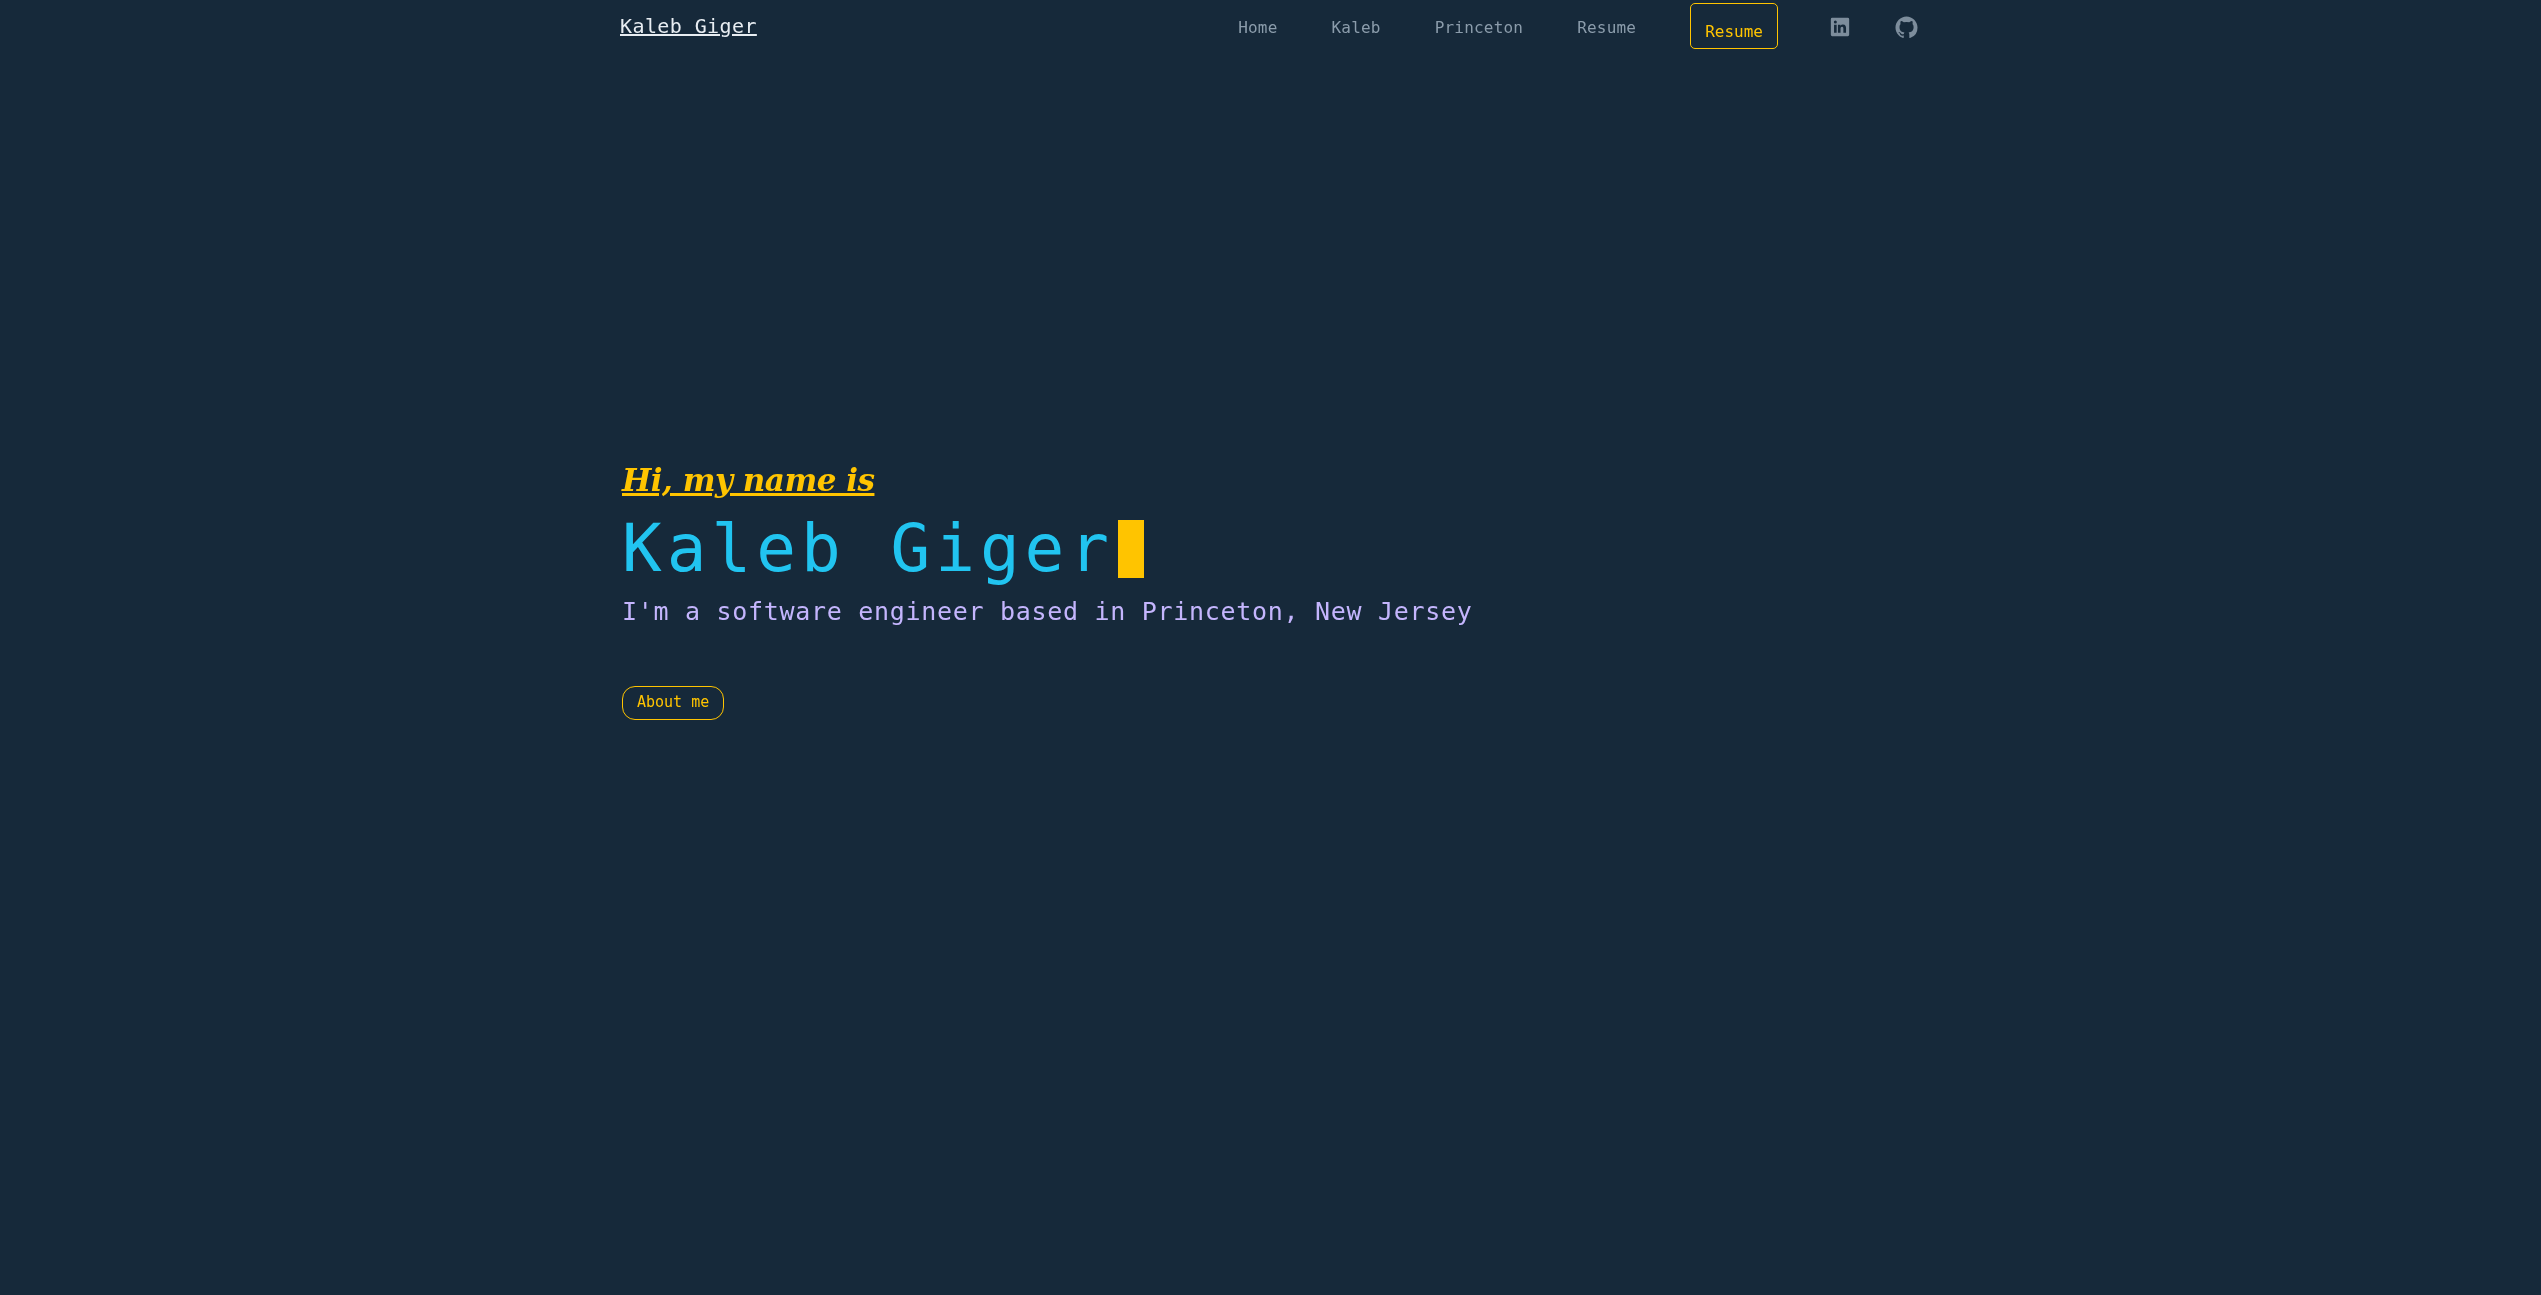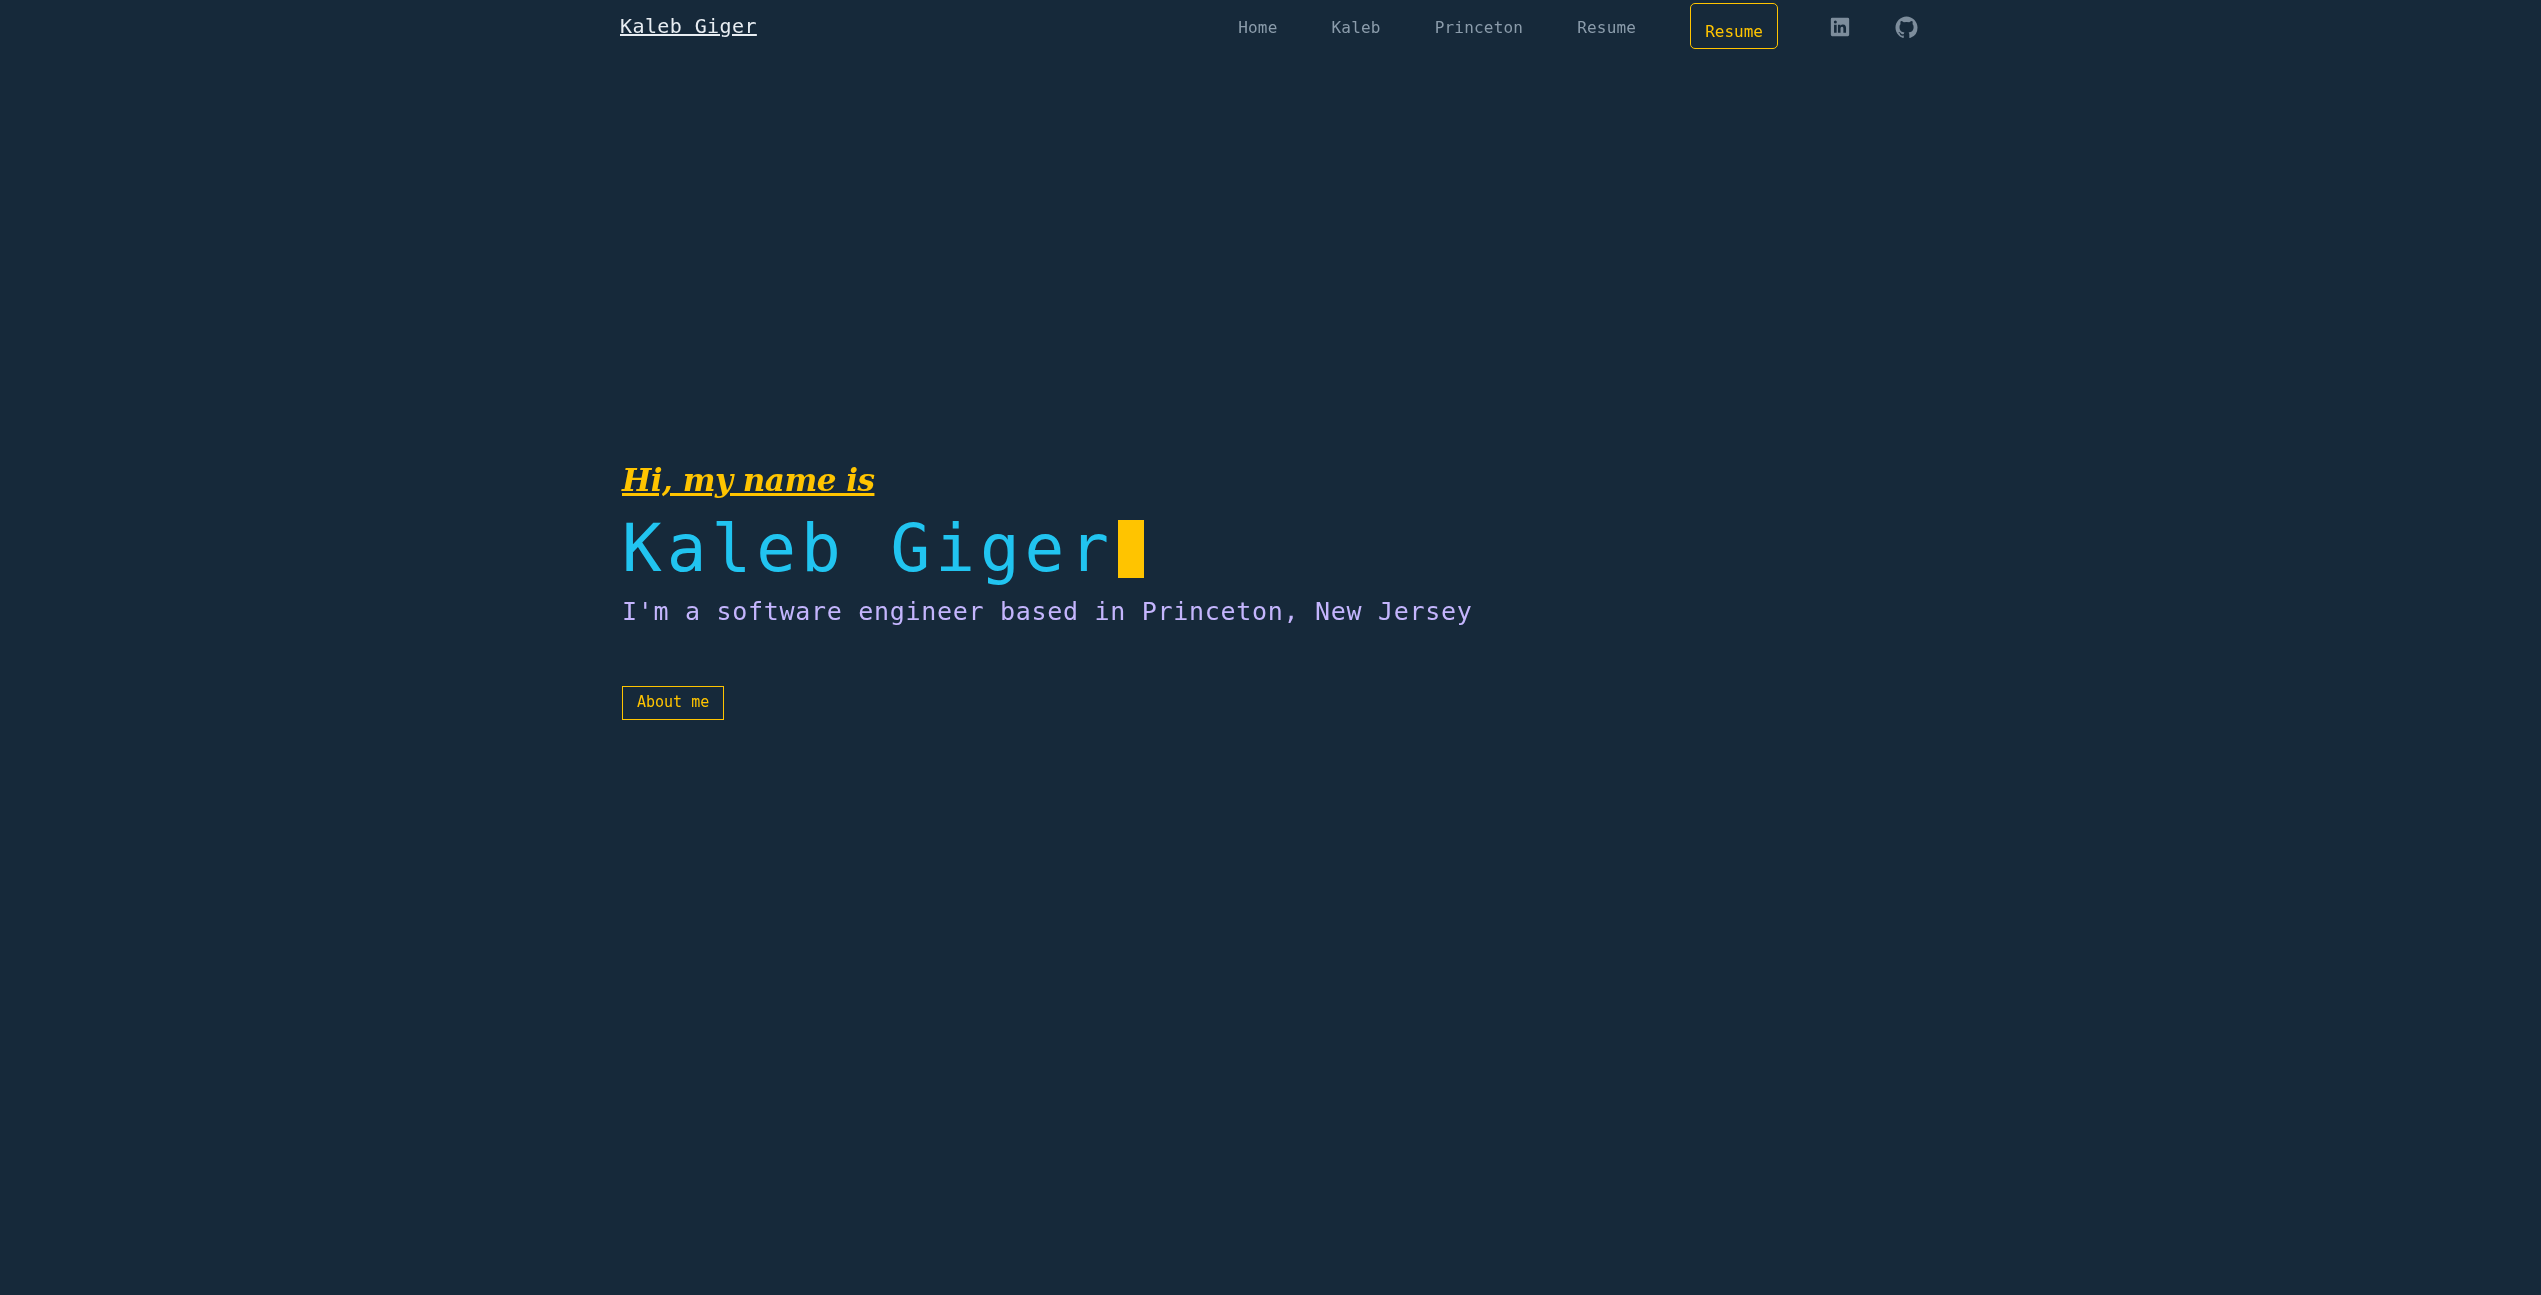--- a/index.html
+++ b/index.html
@@ -143,21 +143,21 @@
     margin-top: 14px;
   }
 
   .about-btn {
     display: inline-block;
     font-family: "DejaVu Sans Mono", monospace;
     font-size: 15px;
     color: #ffc400;
     background: transparent;
     border: 1.5px solid #ffc400;
-    border-radius: 0;
+    border-radius: 13px;
     padding: 8px 14px 9px;
     margin-top: 62px;
     cursor: pointer;
     line-height: 1;
     white-space: nowrap;
   }
 </style>
 </head>
 <body>
 

